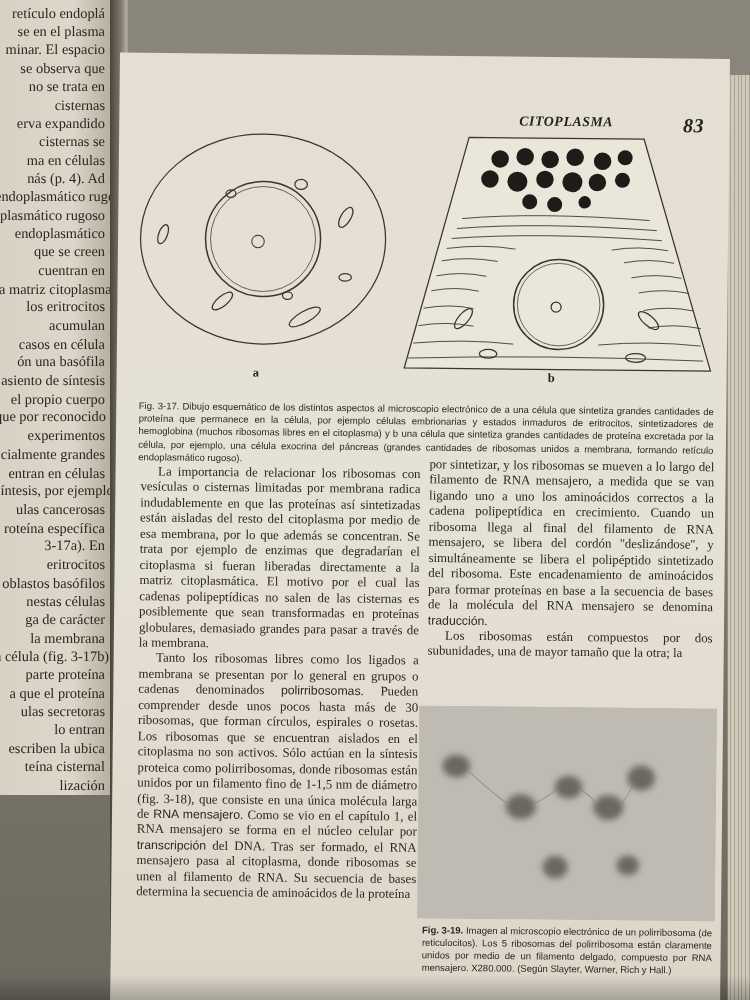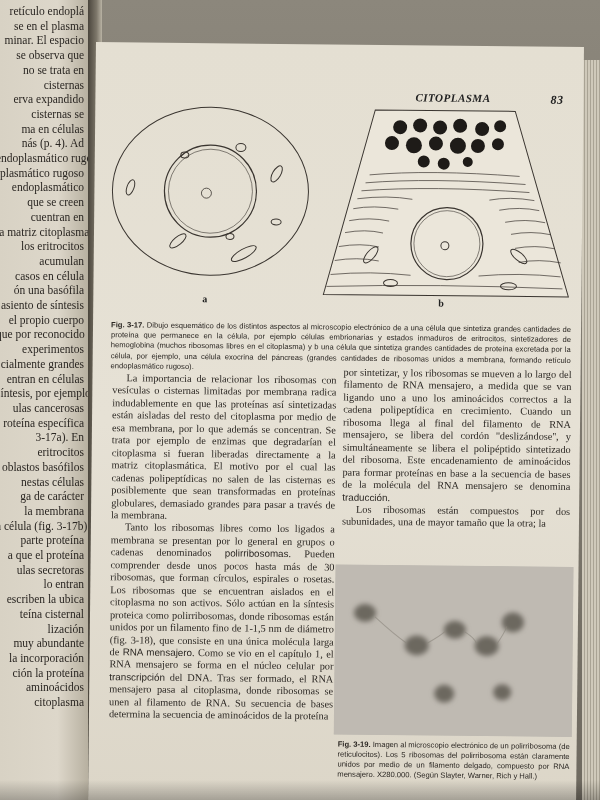--- a/index.html
+++ b/index.html
@@ -5,42 +5,42 @@
   html, body { margin:0; padding:0; }
   body {
     width:600px; height:800px; overflow:hidden; position:relative;
     background:#7a7468;
     font-family:"Liberation Serif", serif;
   }
   
   .table-bg { position:absolute; inset:0; background:linear-gradient(180deg,#8c877c 0%,#6f6a60 100%); }
   
   .left-page {
-    position:absolute; left:0; top:0; width:96px; height:800px;
+    position:absolute; left:0; top:0; width:96px; height:636px;
     background:linear-gradient(90deg,#d8d2c4 0%,#ddd7ca 60%,#b7b0a0 92%,#5d574d 100%);
     overflow:hidden;
   }
   .left-page .lines { position:absolute; left:-4px; top:4px; width:94px; font-size:11.5px; line-height:14.7px; color:#2a2622; white-space:nowrap; }
   .left-page .lines div { overflow:hidden; text-align:right; padding-right:6px; }
   .gutter { position:absolute; left:88px; top:0; width:14px; height:800px; background:linear-gradient(90deg,#4a453c,#7c7669 60%,#b9b3a4); }
   
   .right-page {
     position:absolute; left:96px; top:42px; width:488px; height:758px;
     background:linear-gradient(180deg,#e4dfd2 0%,#e6e1d5 50%,#dcd6c8 100%);
     transform:rotate(0.6deg); transform-origin:top left;
   }
   .page-edges { position:absolute; right:0; top:60px; width:18px; height:740px; background:repeating-linear-gradient(90deg,#cfc9ba 0 2px,#a9a394 2px 3px); }
   .running-head { position:absolute; left:320px; top:46px; width:148px; display:flex; justify-content:space-between; font-size:11px; font-weight:bold; font-style:italic; color:#222; letter-spacing:0.5px; }
-  .running-head .pg { font-style:italic; font-size:12px; }
+  .running-head .pg { font-style:italic; font-size:16px; }
   
   .fig-cell { position:absolute; left:14px; top:60px; width:205px; height:185px; }
   .fig-sec  { position:absolute; left:225px; top:60px; width:255px; height:200px; }
   .fig-label { position:absolute; font-size:10px; font-weight:bold; color:#222; }
   .caption { position:absolute; left:18px; top:278px; width:460px; font-family:"Liberation Sans", sans-serif; font-size:7.6px; line-height:10.2px; color:#2a2622; text-align:justify; }
-  .caption b { font-weight:bold; }
+  .caption b { font-weight:normal; }
   
   .col { position:absolute; font-size:10.3px; line-height:12.45px; color:#2b2723; text-align:justify; hyphens:auto; }
   .col p { margin:0; text-indent:14px; }
   .col-left { left:20px; top:330px; width:224px; }
   .col-right { left:251px; top:322px; width:228px; }
   .em { font-weight:normal; font-family:"Liberation Sans", sans-serif; font-size:9.8px; }
   .micrograph { position:absolute; left:245px; top:520px; width:238px; height:170px; background:#bdb9b1; overflow:hidden; }
   .fig2-caption { position:absolute; left:249px; top:695px; width:232px; font-family:"Liberation Sans", sans-serif; font-size:7.6px; line-height:10px; color:#2a2622; text-align:justify; }
   .shadow-bottom { position:absolute; left:0; bottom:0; width:600px; height:20px; background:linear-gradient(180deg,rgba(0,0,0,0),rgba(0,0,0,0.25)); }
 </style>

